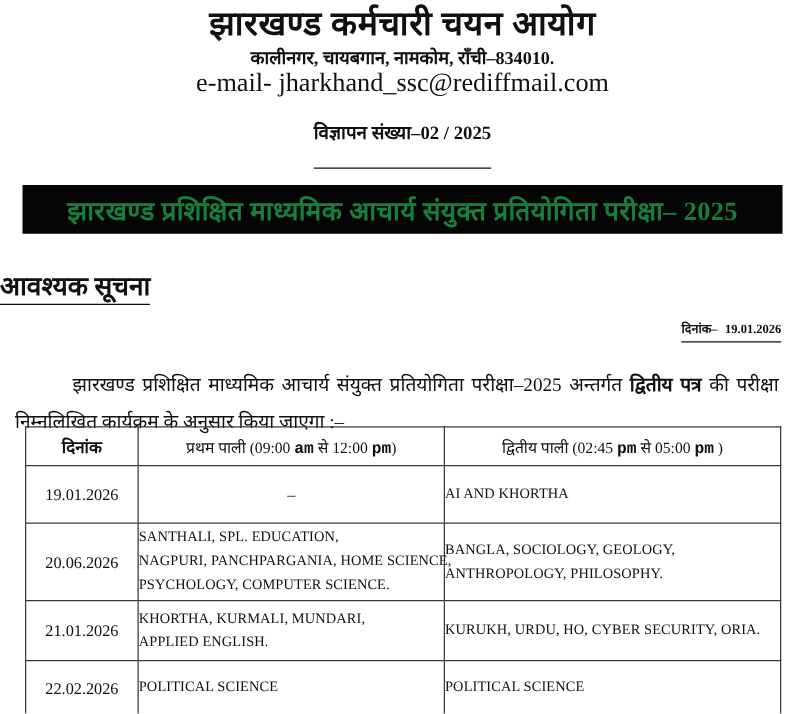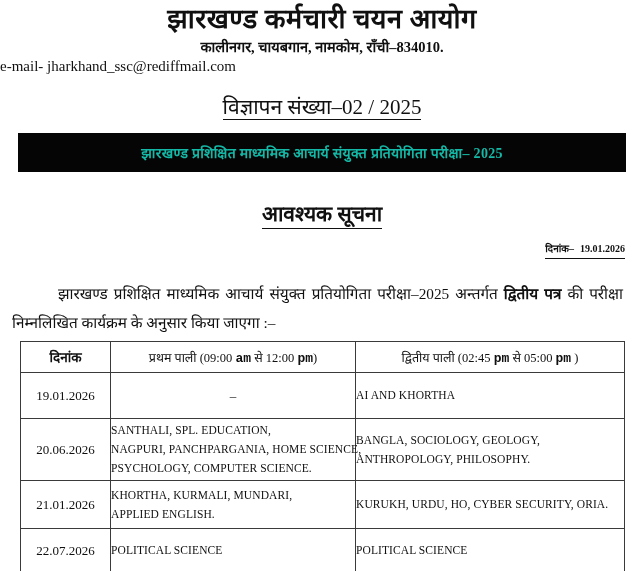--- a/index.html
+++ b/index.html
@@ -36,63 +36,64 @@
   }
   .org-address {
     text-align: center;
     font-size: 14.5px;
     line-height: 18px;
     font-weight: bold;
     margin-top: 3px;
     white-space: nowrap;
   }
   .org-email {
-    font-size: 15px;
+    text-align: center;
+    font-size: 21px;
     line-height: 19px;
     margin-top: 1px;
     white-space: nowrap;
   }
 
   
   .advt-wrap {
     text-align: center;
     margin-top: 20px;
   }
   .advt-no {
     display: inline-block;
-    font-size: 21px;
-    font-weight: normal;
+    font-size: 15px;
+    font-weight: bold;
     line-height: 22px;
     border-bottom: 1.5px solid #101010;
-    padding-bottom: 1px;
+    padding-bottom: 16px;
     white-space: nowrap;
   }
 
   
   .banner-wrap {
     margin-top: 14px;
     padding: 0 19px;
   }
   .banner {
     background: #050505;
-    color: #14b8a6;
+    color: #15803d;
     height: 37px;
     display: flex;
     align-items: center;
     justify-content: center;
-    font-size: 14px;
+    font-size: 21px;
     font-weight: bold;
     letter-spacing: 0.3px;
     white-space: nowrap;
     box-shadow: 0 0 0 1px #050505;
   }
 
   
   .notice-wrap {
-    text-align: center;
+    text-align: left;
     margin-top: 30px;
   }
   .notice-heading {
     display: inline-block;
     font-size: 21px;
     font-weight: bold;
     line-height: 26px;
     border-bottom: 1.5px solid #101010;
     padding-bottom: 1px;
     white-space: nowrap;
@@ -239,21 +240,21 @@
           <td class="cell-date">21.01.2026</td>
           <td class="cell-subject">
             <span class="subject-line">KHORTHA, KURMALI, MUNDARI,</span>
             <span class="subject-line">APPLIED ENGLISH.</span>
           </td>
           <td class="cell-subject">
             <span class="subject-line">KURUKH, URDU, HO, CYBER SECURITY, ORIA.</span>
           </td>
         </tr>
         <tr class="row-h4">
-          <td class="cell-date">22.07.2026</td>
+          <td class="cell-date">22.02.2026</td>
           <td class="cell-subject">
             <span class="subject-line">POLITICAL SCIENCE</span>
           </td>
           <td class="cell-subject">
             <span class="subject-line">POLITICAL SCIENCE</span>
           </td>
         </tr>
       </tbody>
   </table>
 

